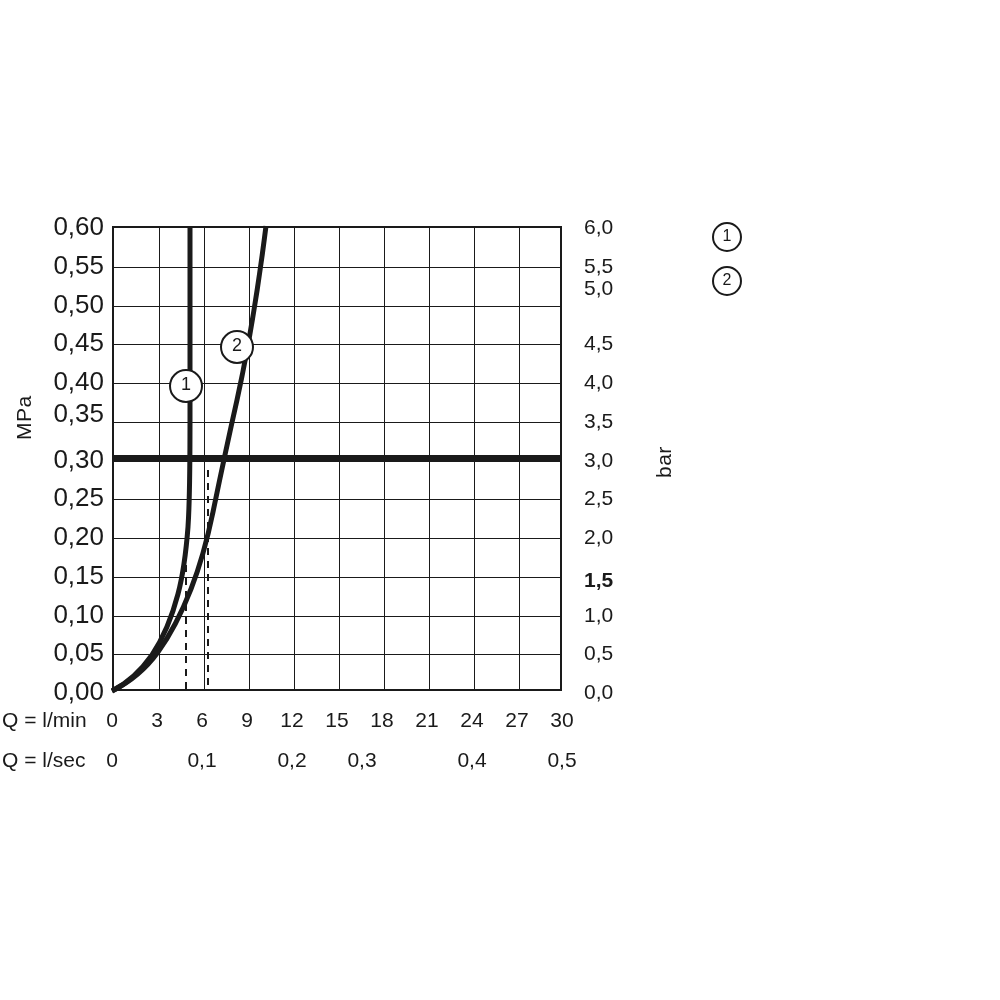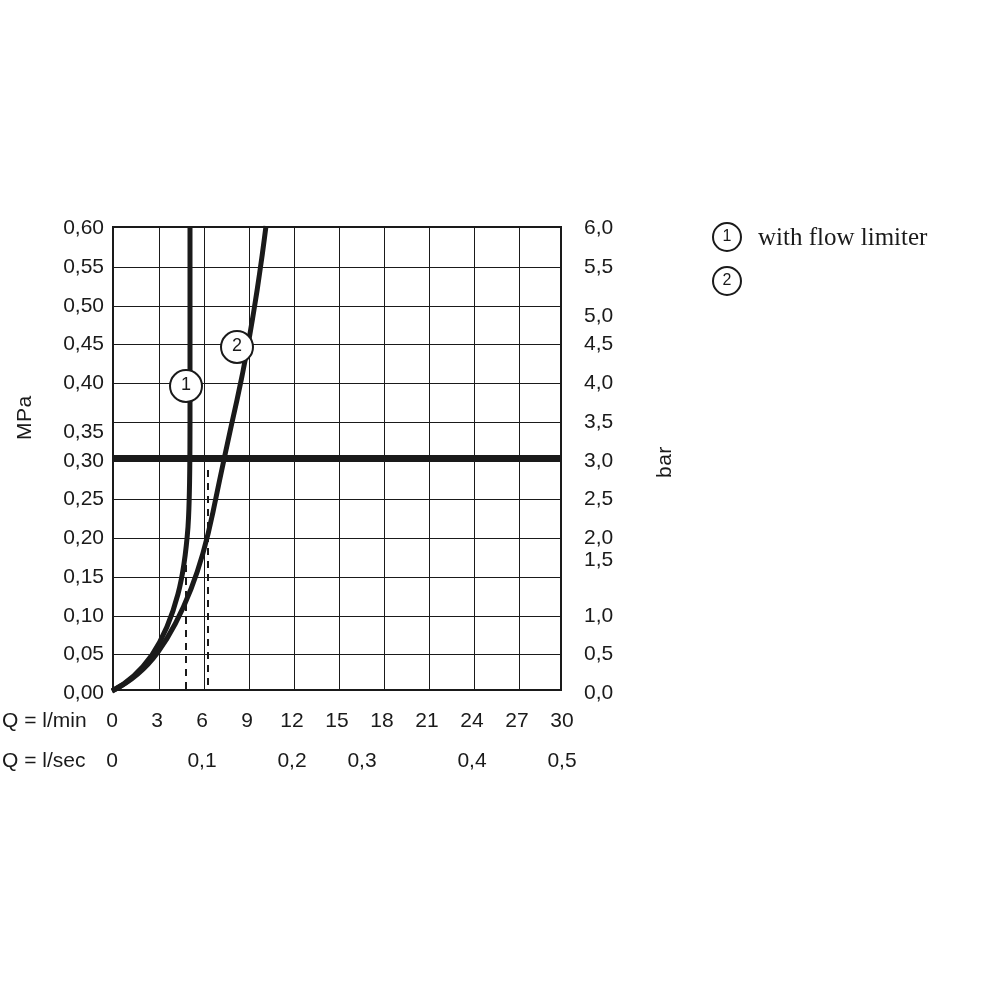--- a/index.html
+++ b/index.html
@@ -45,21 +45,21 @@
   .y-left-col {
     position: absolute;
     left: 0px;
     top: 226px;
     width: 104px;
     height: 465px;
   }
   .y-left-col .tick {
     position: absolute;
     right: 0;
-    font-size: 21px;
+    font-size: 26px;
     line-height: 21px;
     transform: translateY(-50%);
     text-align: right;
     width: 100%;
   }
 
   .y-right-col {
     position: absolute;
     left: 584px;
     top: 226px;
@@ -180,40 +180,40 @@
 <div id="figure">
 
   <div class="y-left-col">
     <div class="tick" style="top:465px;">0,00</div>
     <div class="tick" style="top:426.25px;">0,05</div>
     <div class="tick" style="top:387.5px;">0,10</div>
     <div class="tick" style="top:348.75px;padding-left:48px;">0,15</div>
     <div class="tick" style="top:310px;">0,20</div>
     <div class="tick" style="top:271.25px;">0,25</div>
     <div class="tick" style="top:232.5px;">0,30</div>
-    <div class="tick" style="top:204px;">0,35</div>
+    <div class="tick" style="top:187px;">0,35</div>
     <div class="tick" style="top:155px;">0,40</div>
     <div class="tick" style="top:116.25px;">0,45</div>
     <div class="tick" style="top:77.5px;">0,50</div>
     <div class="tick" style="top:38.75px;">0,55</div>
     <div class="tick" style="top:0px;">0,60</div>
   </div>
 
   <div class="y-right-col">
     <div class="tick" style="top:465px;">0,0</div>
     <div class="tick" style="top:426.25px;">0,5</div>
     <div class="tick" style="top:387.5px;">1,0</div>
-    <div class="tick" style="top:332px;">1,5</div>
+    <div class="tick" style="top:353px;font-weight:bold;">1,5</div>
     <div class="tick" style="top:310px;">2,0</div>
     <div class="tick" style="top:271.25px;">2,5</div>
     <div class="tick" style="top:232.5px;">3,0</div>
     <div class="tick" style="top:193.75px;text-align:center;">3,5</div>
     <div class="tick" style="top:155px;">4,0</div>
     <div class="tick" style="top:116.25px;">4,5</div>
-    <div class="tick" style="top:88px;">5,0</div>
+    <div class="tick" style="top:61px;">5,0</div>
     <div class="tick" style="top:38.75px;">5,5</div>
     <div class="tick" style="top:0px;">6,0</div>
   </div>
 
   <div class="axis-title-mpa">MPa</div>
   <div class="axis-title-bar">bar</div>
 
   <div class="plot-area">
 
     <div class="gridline-v" style="left:45px;"></div>
@@ -285,20 +285,19 @@
     <div class="xtick" style="left:202px;">0,1</div>
     <div class="xtick" style="left:292px;">0,2</div>
     <div class="xtick" style="left:362px;">0,3</div>
     <div class="xtick" style="left:472px;">0,4</div>
     <div class="xtick" style="left:562px;">0,5</div>
   </div>
 
   <div class="legend">
     <div class="legend-row">
       <div class="legend-badge">1</div>
-      <div class="legend-text">with flow limiter</div>
     </div>
     <div class="legend-row">
       <div class="legend-badge">2</div>
     </div>
   </div>
 
 </div>
 
 </body></html>

